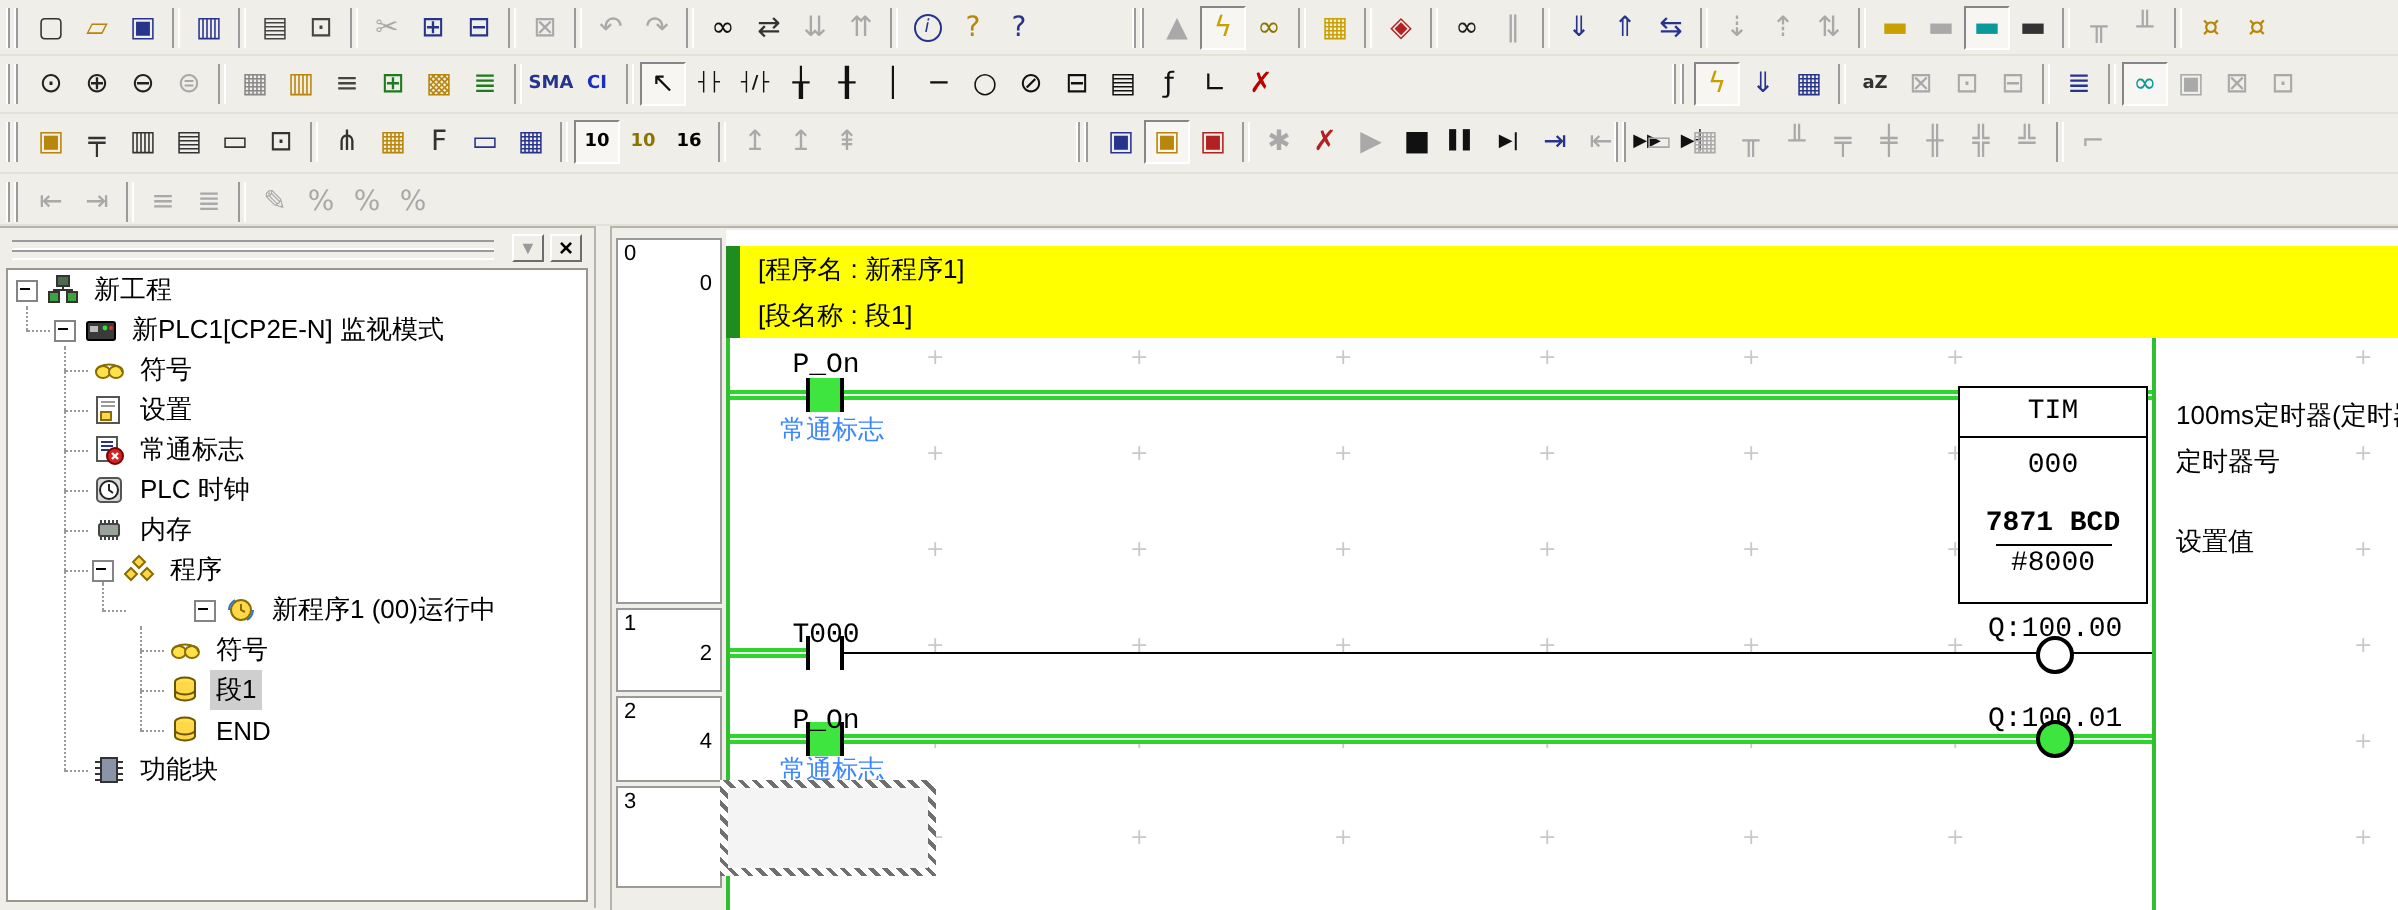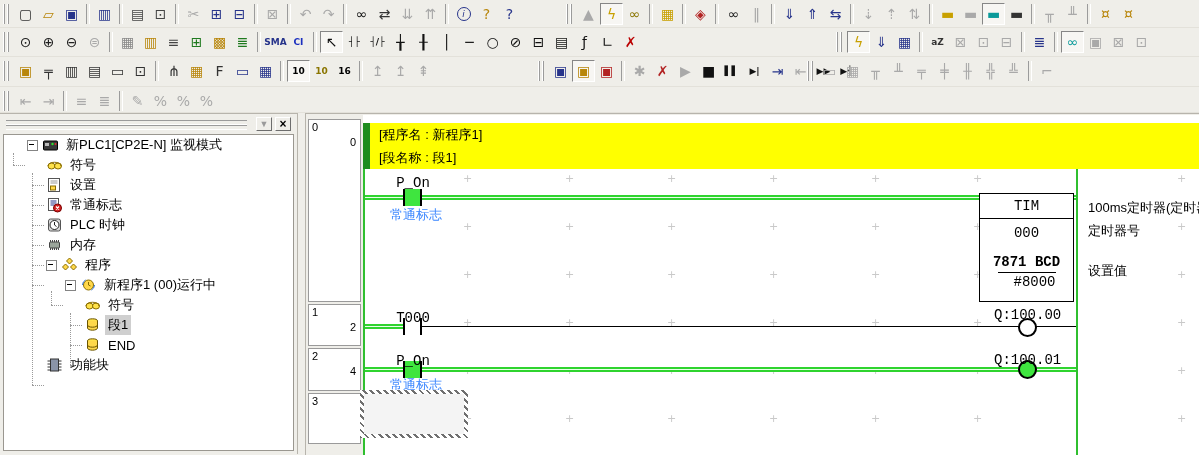--- a/index.html
+++ b/index.html
@@ -58,21 +58,21 @@
   .cbar{position:absolute;width:2px;height:17px;background:#000;}
   .cfill{position:absolute;width:15px;height:17px;background:#3fe53f;}
   .mono{font-family:"Liberation Mono","DejaVu Sans Mono",monospace;font-size:14px;}
   .elabel{position:absolute;text-align:center;white-space:nowrap;}
   .scomment{position:absolute;color:#3a86ff;font-size:13px;white-space:nowrap;}
   .timbox{position:absolute;left:673px;top:79px;width:95px;height:109px;background:#fff;
     border:1px solid #000;box-sizing:border-box;}
   .tim-title{height:24px;border-bottom:1px solid #000;display:flex;align-items:center;justify-content:center;}
   .tim-op{margin-top:6px;text-align:center;}
   .tim-cur{margin-top:13px;text-align:center;font-weight:bold;}
-  .tim-preset{width:58px;margin:2px auto 0;border-top:1px solid #000;text-align:right;padding-top:1px;}
+  .tim-preset{width:58px;margin:2px auto 0;border-top:1px solid #000;text-align:center;padding-top:1px;}
   .ann{position:absolute;left:782px;font-size:13px;white-space:nowrap;}
   .coil{position:absolute;width:15px;height:15px;border:2px solid #000;border-radius:50%;box-sizing:content-box;}
   .selrect{position:absolute;left:54px;top:276px;width:108px;height:48px;background:#f4f4f4;
     border:4px solid transparent;box-sizing:border-box;
     border-image:repeating-linear-gradient(45deg,#6f6f6f 0,#6f6f6f 2px,#ffffff 2px,#ffffff 5px) 4;}
 </style>
 </head>
 <body>
 
 <div id="root">
@@ -522,20 +522,32 @@
 
     <div id="tree-panel">
       <div id="tree-minibar">
         <div class="groove" style="top:3px"></div>
         <div class="groove" style="top:8px"></div>
         <div class="mini-btn" style="right:21px;color:#9a9a9a;">▼</div>
         <div class="mini-btn" style="right:2px;color:#000;font-size:12px;font-weight:bold;">×</div>
       </div>
       <div id="tree-bg"></div>
       <div id="tree-items">
+          <div class="tree-item" style="padding-left: 4px;">
+            <div class="exp"></div>
+            <span class="ticon">
+              <svg viewBox="0 0 16 16">
+                <rect x="5" y="1" width="6" height="5" fill="#4d6b4d" stroke="#333"></rect>
+                <rect x="1" y="9" width="5" height="5" fill="#3da43d" stroke="#333"></rect>
+                <rect x="10" y="9" width="5" height="5" fill="#3da43d" stroke="#333"></rect>
+                <path d="M8 6v2M3.5 9V8h9v1" stroke="#333" fill="none"></path>
+              </svg>
+            </span>
+            <span class="tlabel">新工程</span>
+          </div>
           <div class="tree-item" style="padding-left: 23px;">
             <div class="exp"></div>
             <span class="ticon">
               <svg viewBox="0 0 16 16">
                 <rect x="1" y="4" width="14" height="9" rx="1" fill="#3a3a3a" stroke="#000"></rect>
                 <rect x="2.5" y="6" width="4" height="3" fill="#bbb"></rect>
                 <circle cx="10" cy="7" r="1.2" fill="#2fe22f"></circle>
                 <circle cx="13" cy="7" r="1" fill="#e03030"></circle>
               </svg>
             </span>
@@ -602,21 +614,21 @@
             <span class="ticon">
               <svg viewBox="0 0 16 16">
                 <path d="M8 1l3 3-3 3-3-3z" fill="#ffd84a" stroke="#8a6d00"></path>
                 <path d="M4 7l3 3-3 3-3-3z" fill="#ffd84a" stroke="#8a6d00"></path>
                 <path d="M12 7l3 3-3 3-3-3z" fill="#ffd84a" stroke="#8a6d00"></path>
               </svg>
             </span>
             <span class="tlabel">程序</span>
           </div>
           <div class="hguide" style="left: 28px; top: 150px; width: 12px;"></div>
-          <div class="tree-item" style="padding-left: 61px;">
+          <div class="tree-item" style="padding-left: 93px;">
             <div class="exp"></div>
             <span class="ticon">
               <svg viewBox="0 0 16 16">
                 <circle cx="8" cy="8" r="5" fill="#ffd84a" stroke="#8a6d00"></circle>
                 <path d="M8 5v3l2 1" stroke="#8a6d00" fill="none"></path>
                 <path d="M2 8a6 6 0 0 1 3-5M14 8a6 6 0 0 1-3 5" stroke="#2a6fd4" fill="none"></path>
               </svg>
             </span>
             <span class="tlabel">新程序1 (00)运行中</span>
           </div>

